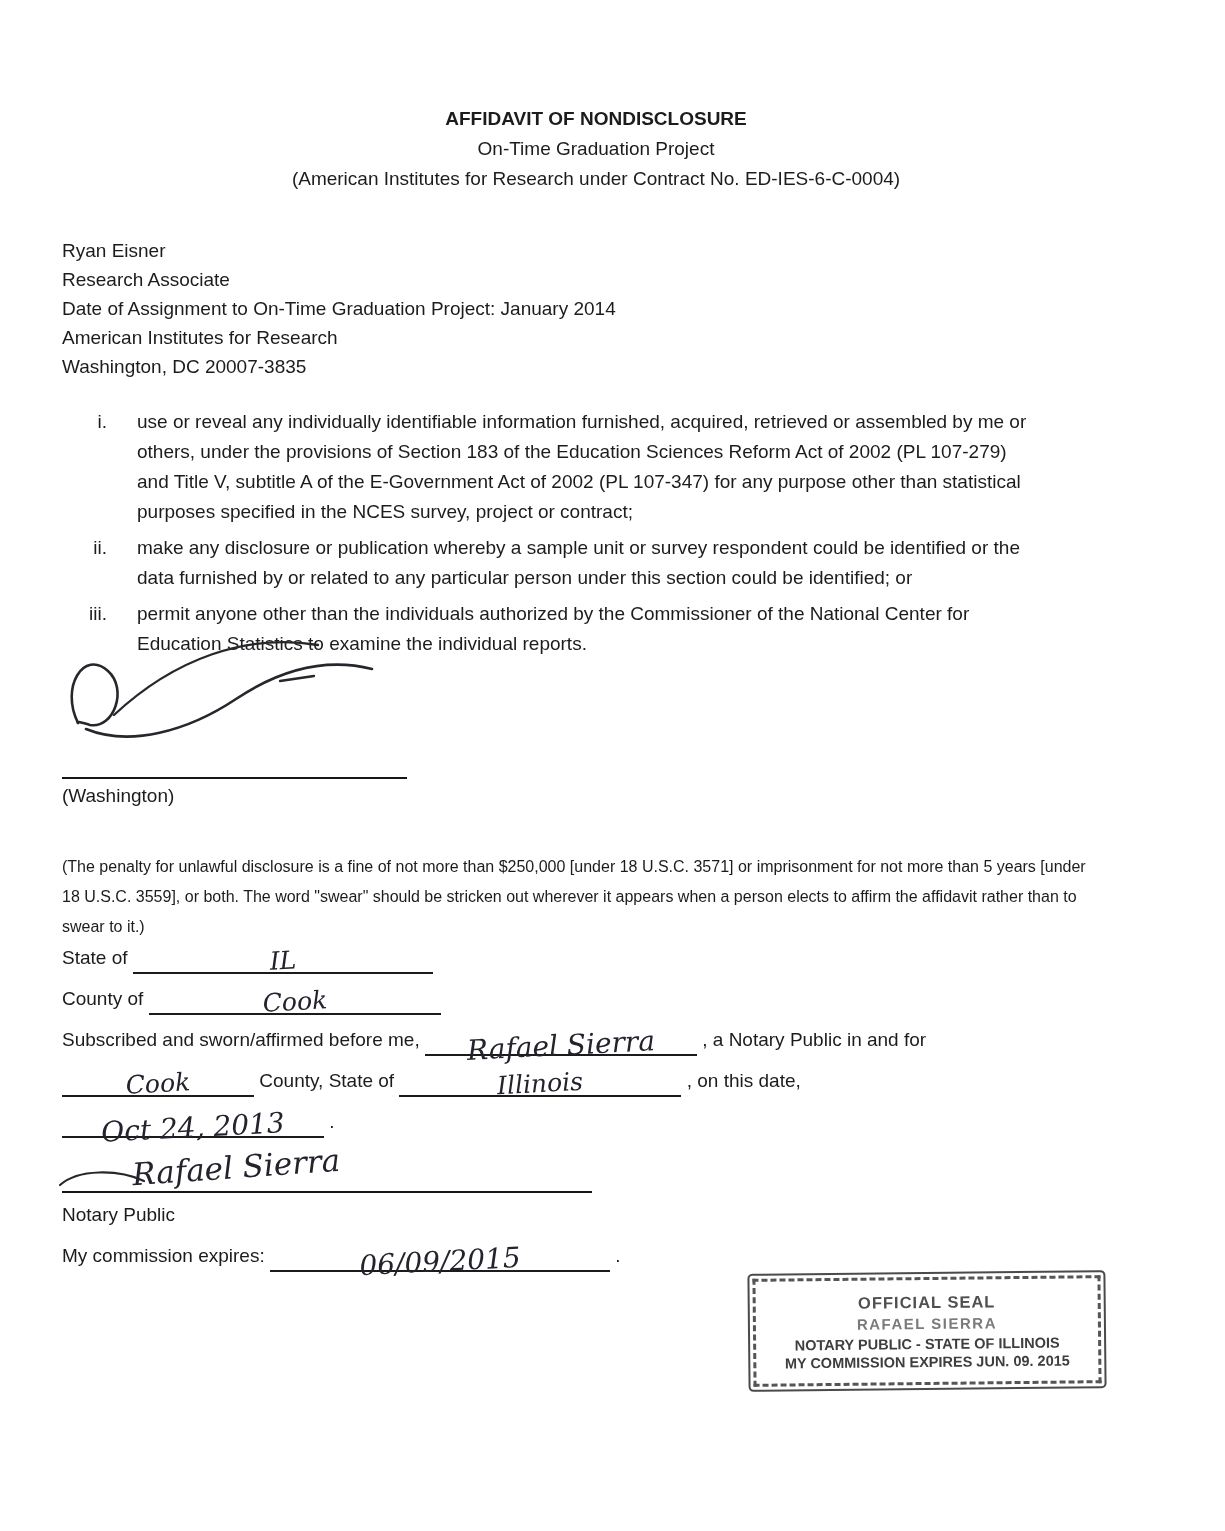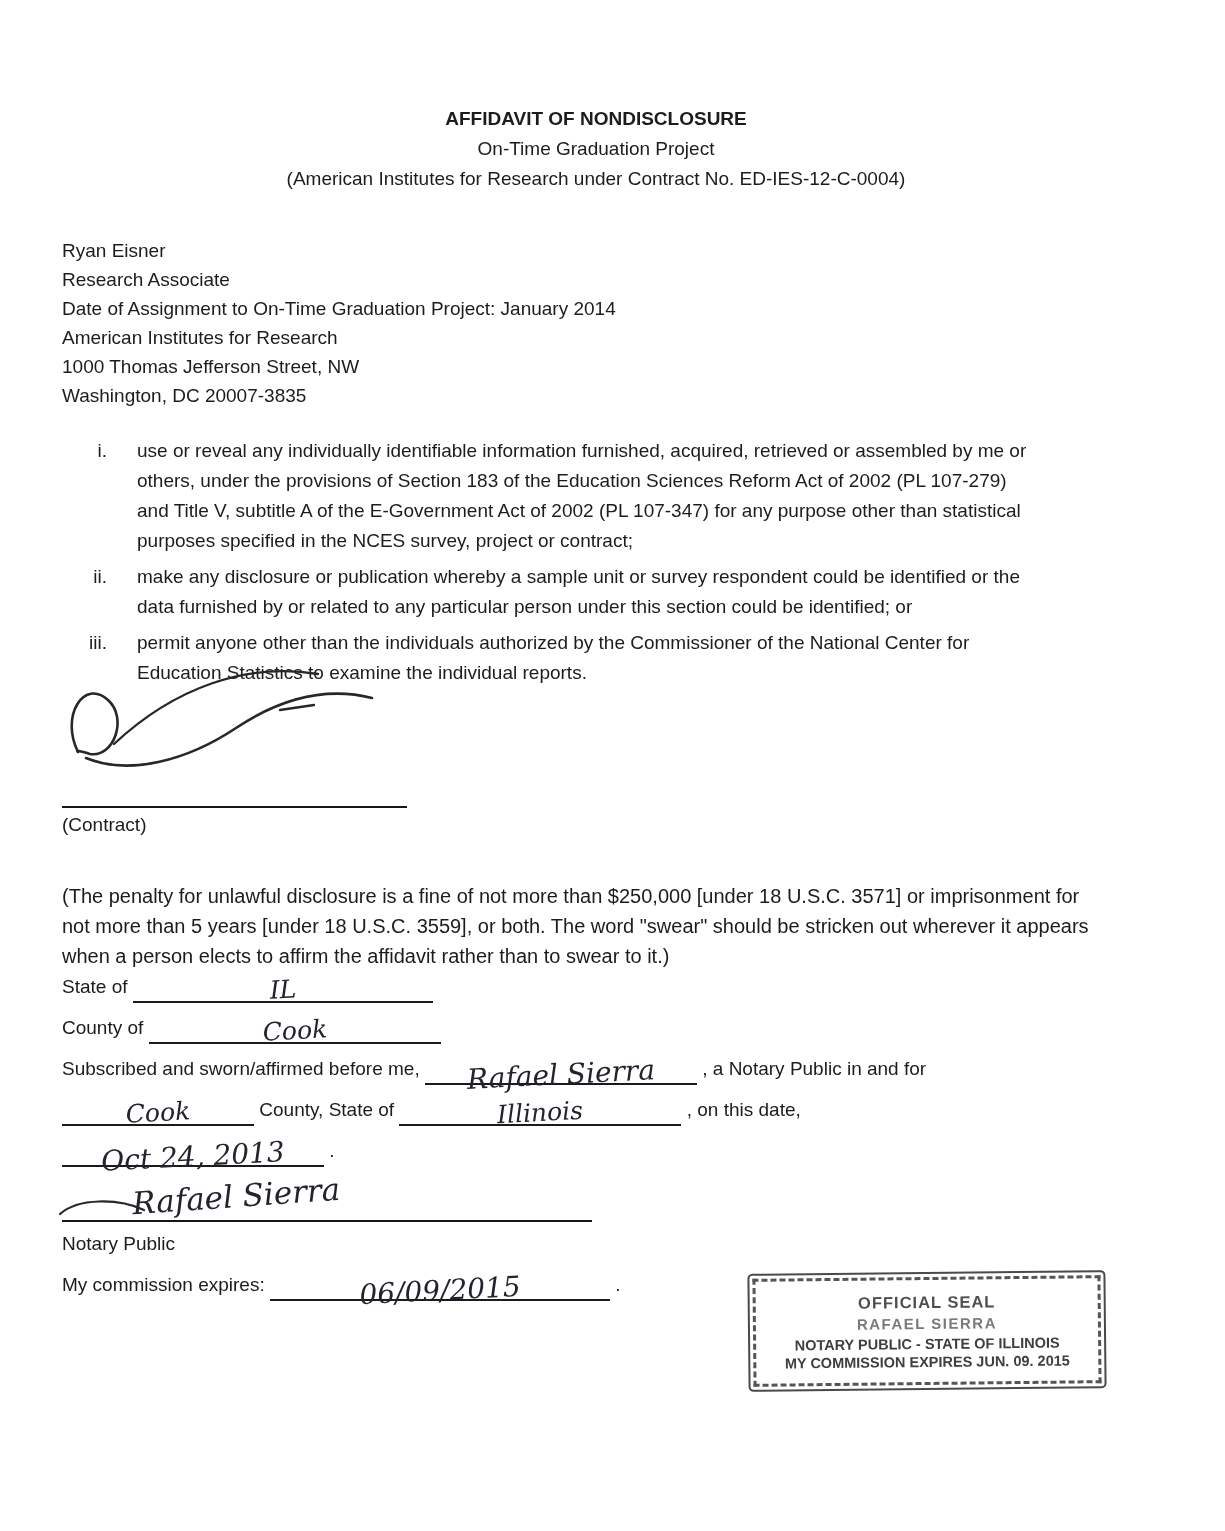--- a/index.html
+++ b/index.html
@@ -28,21 +28,21 @@
   .oath-list { margin-top: 26px; }
   .oath-item { display: flex; margin-bottom: 6px; font-size: 19px; line-height: 30px; }
   .oath-num { width: 45px; text-align: right; flex: 0 0 45px; }
   .oath-text { margin-left: 30px; max-width: 905px; }
 
   .sig-block { position: relative; height: 165px; margin-top: -8px; }
   .sig-svg { position: absolute; left: -6px; top: -42px; }
   .sig-line { position: absolute; left: 0; top: 120px; width: 345px; border-bottom: 2px solid #161616; }
   .sig-label { position: absolute; left: 0; top: 128px; font-size: 19px; }
 
-  .penalty { margin: 30px 0 0 0; font-size: 20px; line-height: 30px; max-width: 1045px; }
+  .penalty { margin: 30px 0 0 0; font-size: 16px; line-height: 30px; max-width: 1045px; }
 
   .notary { font-size: 19px; position: relative; }
   .n-row { margin-bottom: 9px; line-height: 32px; white-space: nowrap; }
 
   .fill {
     display: inline-block; position: relative;
     border-bottom: 2px solid #1b1b1b;
     height: 26px; vertical-align: bottom;
   }
   .hw {
@@ -87,29 +87,28 @@
   .stamp-l4 { font-size: 14.5px; color: #3e3e3e; font-weight: bold; margin-top: 2px; }
 </style>
 </head>
 <body>
 
 <div class="page">
 
   <header class="doc-header">
     <div class="title">AFFIDAVIT OF NONDISCLOSURE</div>
     <div class="subtitle">On-Time Graduation Project</div>
-    <div class="subtitle">(American Institutes for Research under Contract No. ED-IES-12-C-0004)</div>
+    <div class="subtitle">(American Institutes for Research under Contract No. ED-IES-6-C-0004)</div>
   </header>
 
   <section class="address">
     <div>Ryan Eisner</div>
     <div>Research Associate</div>
     <div>Date of Assignment to On-Time Graduation Project: January 2014</div>
     <div>American Institutes for Research</div>
-    <div>1000 Thomas Jefferson Street, NW</div>
     <div>Washington, DC 20007-3835</div>
   </section>
 
 
   <section class="oath-list">
     <div class="oath-item">
       <div class="oath-num">i.</div>
       <div class="oath-text">use or reveal any individually identifiable information furnished, acquired, retrieved or assembled by me or others, under the provisions of Section 183 of the Education Sciences Reform Act of 2002 (PL 107-279) and Title V, subtitle A of the E-Government Act of 2002 (PL 107-347) for any purpose other than statistical purposes specified in the NCES survey, project or contract;</div>
     </div>
     <div class="oath-item">
@@ -123,21 +122,21 @@
   </section>
 
   <div class="sig-block">
     <svg class="sig-svg" width="350" height="140" viewBox="0 0 350 140" aria-hidden="true">
       <path d="M22,108 C4,72 28,34 52,56 C72,74 58,114 34,110 C26,108 19,105 22,108" fill="none" stroke="#26262c" stroke-width="2.6" stroke-linecap="round"></path>
       <path d="M30,114 C74,132 132,116 180,84 C222,56 268,42 316,54" fill="none" stroke="#26262c" stroke-width="2.6" stroke-linecap="round"></path>
       <path d="M58,100 C118,44 190,18 262,30" fill="none" stroke="#26262c" stroke-width="2.3" stroke-linecap="round"></path>
       <path d="M224,66 L258,61" fill="none" stroke="#26262c" stroke-width="2.3" stroke-linecap="round"></path>
     </svg>
     <div class="sig-line"></div>
-    <div class="sig-label">(Contract)</div>
+    <div class="sig-label">(Washington)</div>
   </div>
 
   <p class="penalty">(The penalty for unlawful disclosure is a fine of not more than $250,000 [under 18 U.S.C. 3571] or imprisonment for not more than 5 years [under 18 U.S.C. 3559], or both. The word "swear" should be stricken out wherever it appears when a person elects to affirm the affidavit rather than to swear to it.)</p>
 
   <section class="notary">
 
     <div class="n-row">
       <span>State of</span>
       <span class="fill w300"><span class="hw">IL</span></span>
     </div>

